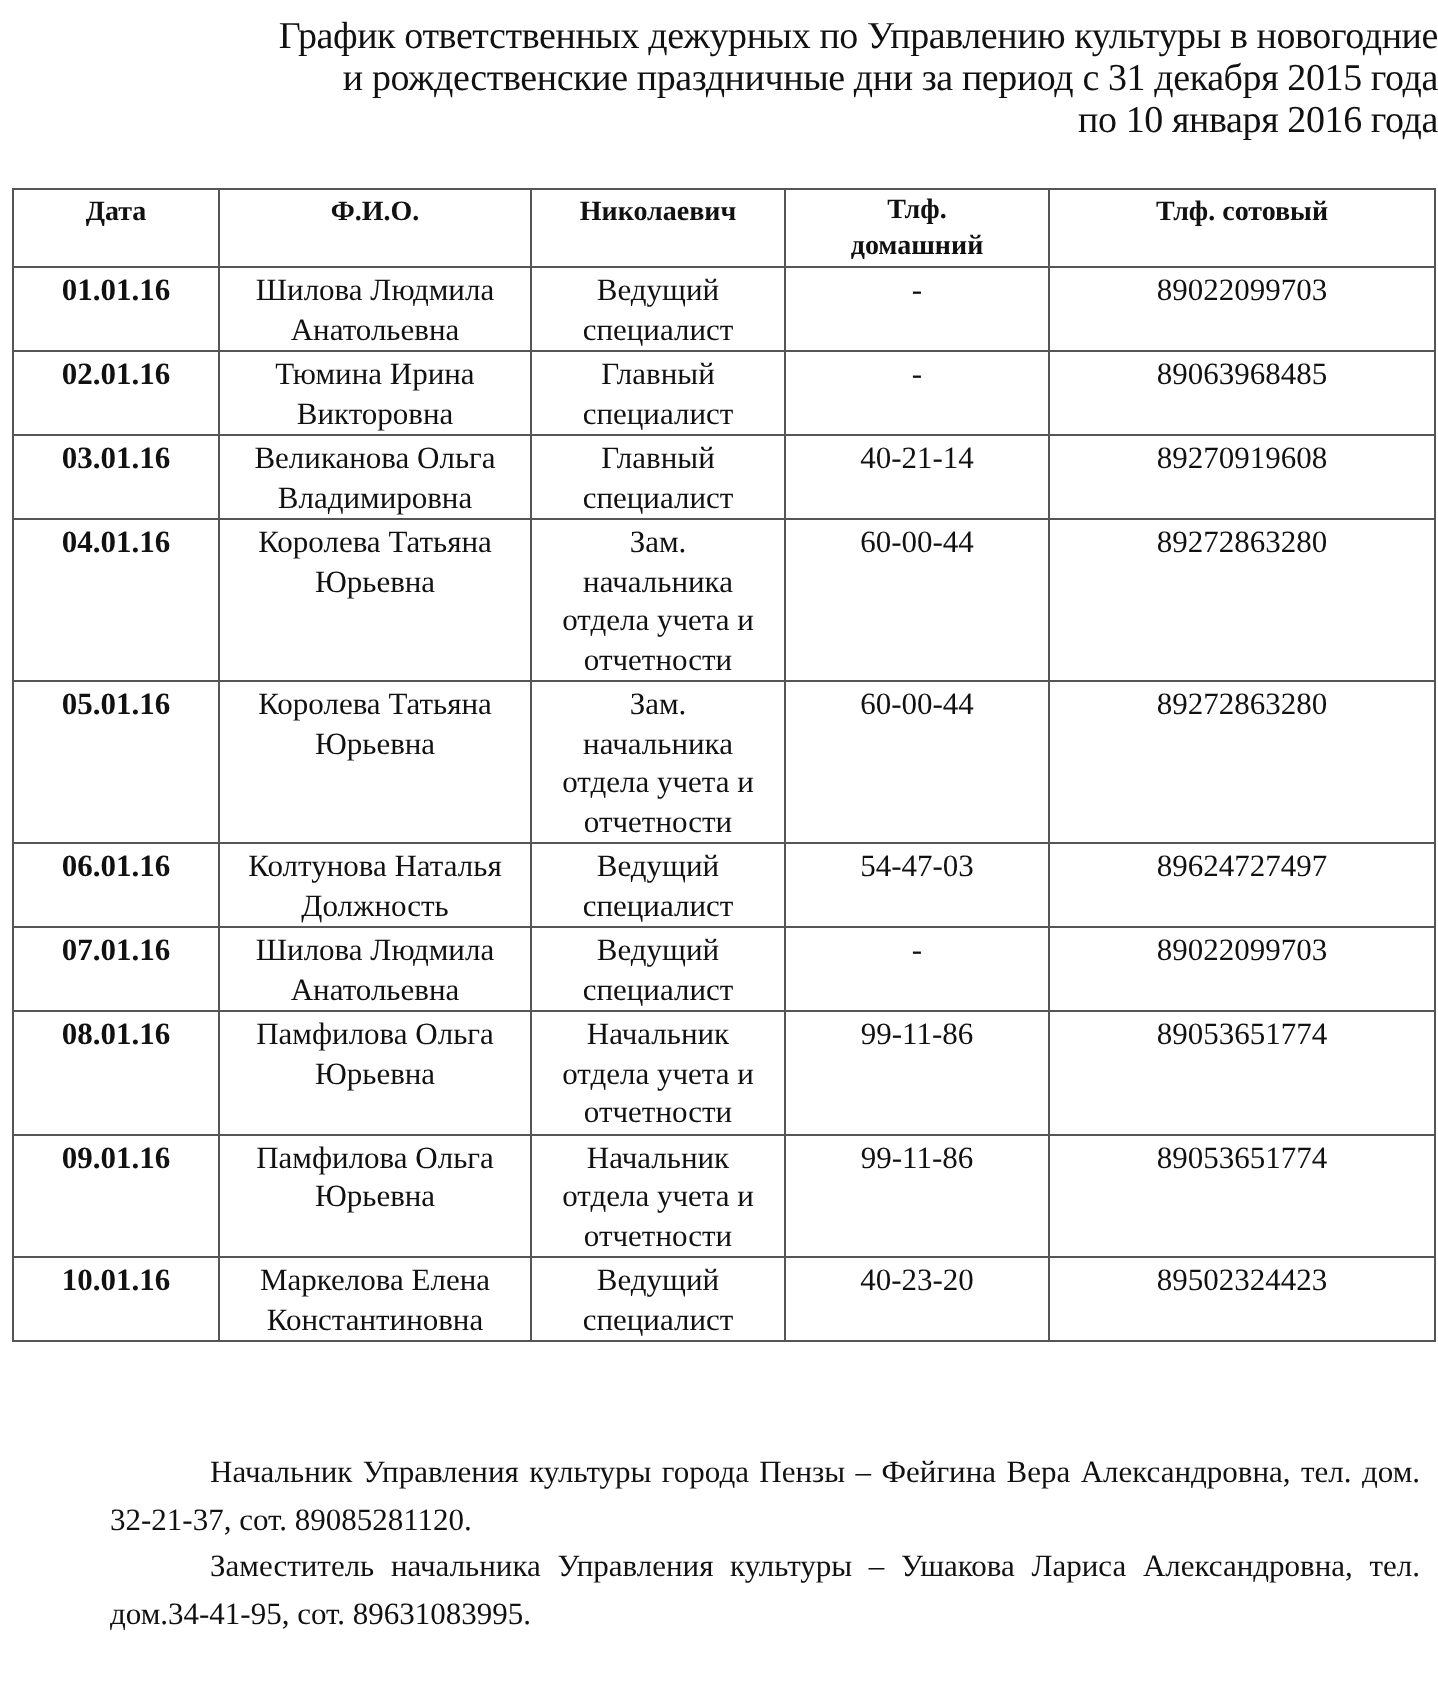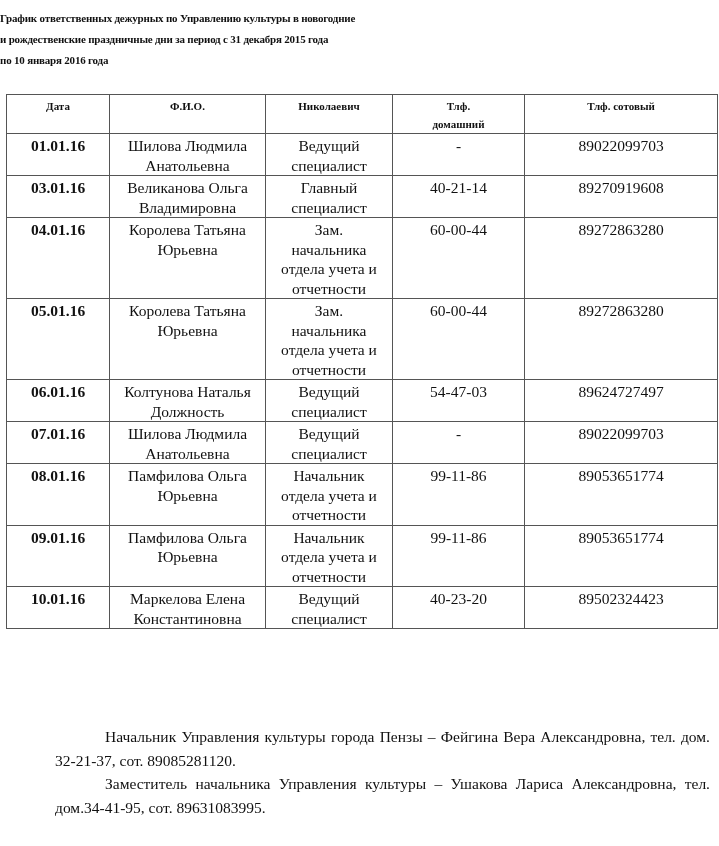--- a/index.html
+++ b/index.html
@@ -1,25 +1,25 @@
 <!DOCTYPE html>
 <html><head>
 <meta charset="utf-8">
 <style>
   html, body { margin: 0; padding: 0; background: #ffffff; }
   body { width: 719px; height: 846px; position: relative; overflow: hidden;
          font-family: "Liberation Serif", "DejaVu Serif", serif; color: #111; }
-  .title { position: absolute; top: 8px; left: 0; width: 719px; text-align: left;
-           font-weight: bold; font-size: 11px; line-height: 21px; letter-spacing: -0.2px; }
+  .title { position: absolute; top: 8px; left: 0; width: 719px; text-align: right;
+           font-weight: normal; font-size: 19px; line-height: 21px; letter-spacing: -0.2px; }
   .title div { white-space: nowrap; }
   table.sched { position: absolute; top: 94px; left: 6px; width: 712px;
                 border-collapse: collapse; font-size: 15.5px; }
   table.sched td, table.sched th { border: 1px solid #555; vertical-align: top;
                 text-align: center; padding: 2px 3px 0 3px; line-height: 19.5px; }
-  table.sched th { font-weight: bold; height: 36px; font-size: 11px; }
+  table.sched th { font-weight: bold; height: 36px; font-size: 14px; }
   .c-date { width: 96px; font-weight: bold; }
   .c-fio { width: 149px; }
   .c-pos { width: 120px; }
   .c-home { width: 125px; }
   .c-mob { }
   .footer { position: absolute; top: 725px; left: 55px; width: 655px;
             font-size: 15.5px; line-height: 23.5px; text-align: justify; }
   .footer p { margin: 0; text-indent: 50px; text-align-last: left; }
   .multi span { display: block; }
 </style>
@@ -51,20 +51,33 @@
         <td class="c-fio multi">
           <span>Шилова Людмила</span>
           <span>Анатольевна</span>
         </td>
         <td class="c-pos multi">
           <span>Ведущий</span>
           <span>специалист</span>
         </td>
         <td class="c-home">-</td>
         <td class="c-mob">89022099703</td>
+      </tr>
+      <tr>
+        <td class="c-date">02.01.16</td>
+        <td class="c-fio multi">
+          <span>Тюмина Ирина</span>
+          <span>Викторовна</span>
+        </td>
+        <td class="c-pos multi">
+          <span>Главный</span>
+          <span>специалист</span>
+        </td>
+        <td class="c-home">-</td>
+        <td class="c-mob">89063968485</td>
       </tr>
       <tr>
         <td class="c-date">03.01.16</td>
         <td class="c-fio multi">
           <span>Великанова Ольга</span>
           <span>Владимировна</span>
         </td>
         <td class="c-pos multi">
           <span>Главный</span>
           <span>специалист</span>

